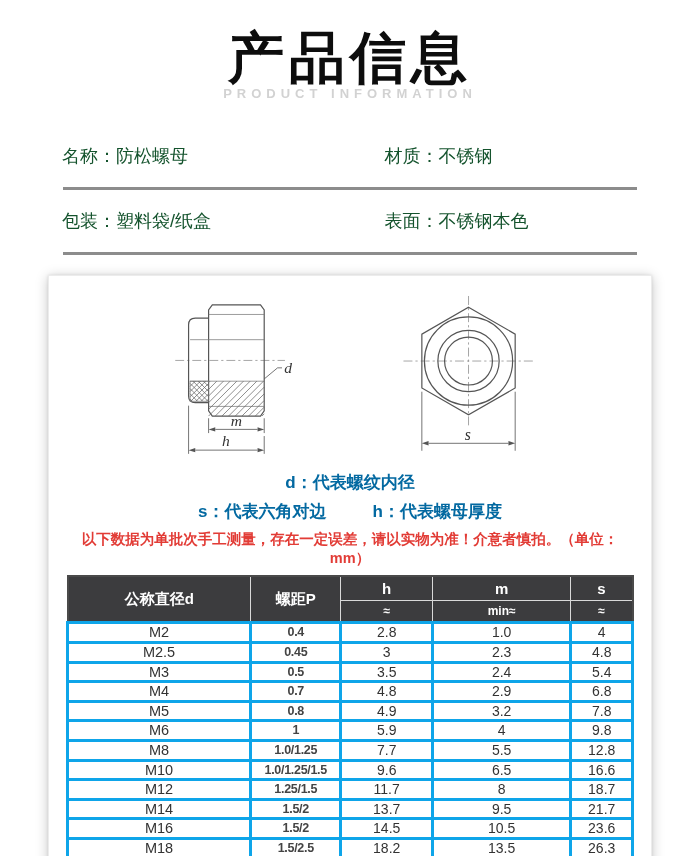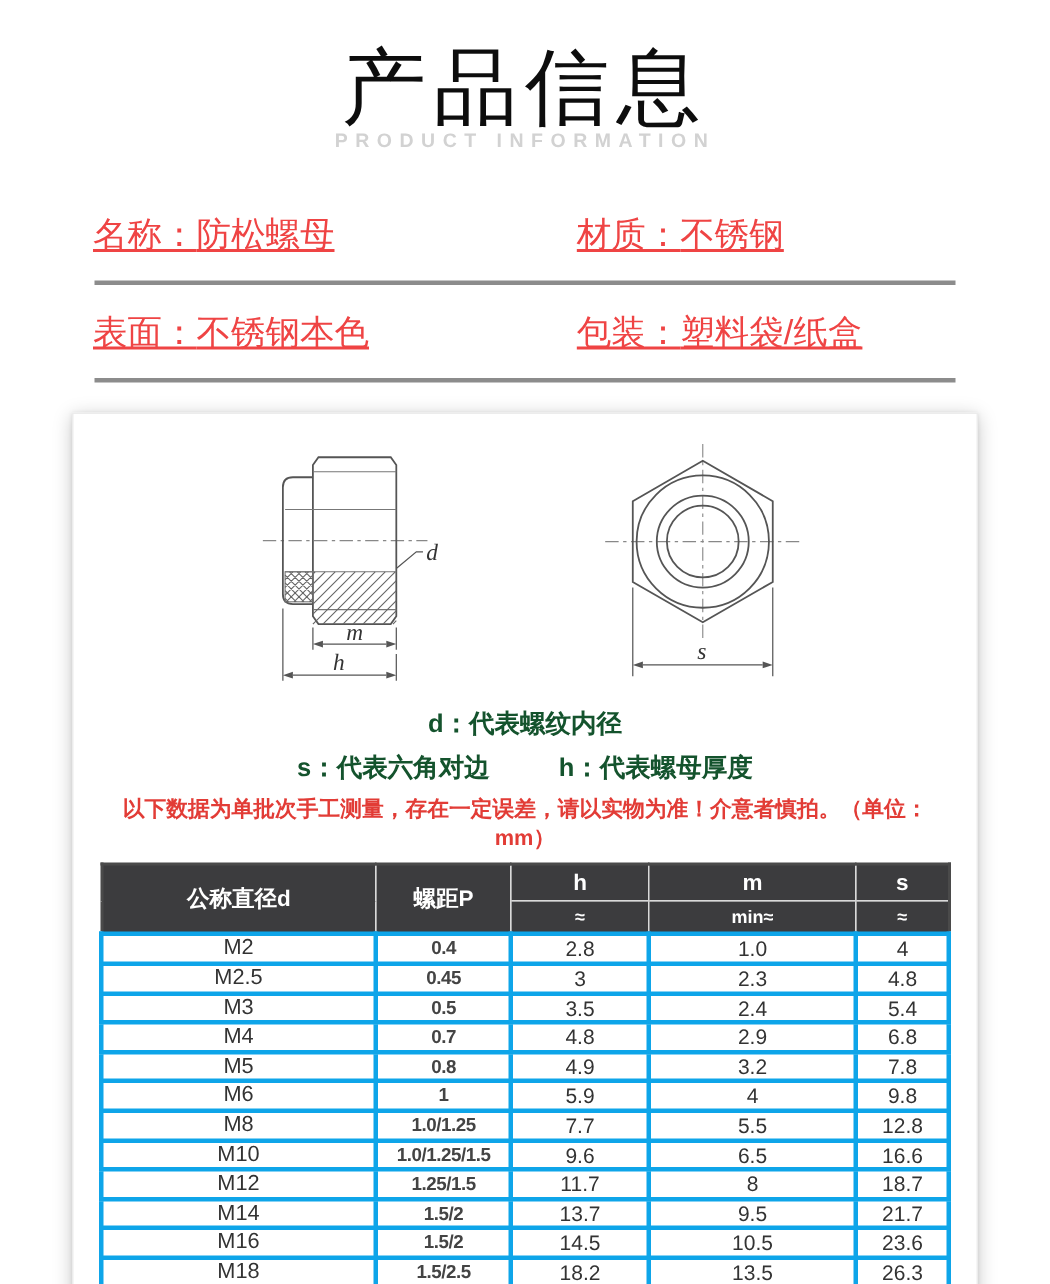--- a/index.html
+++ b/index.html
@@ -3,46 +3,46 @@
 <meta charset="utf-8">
 <style>
   * { margin:0; padding:0; box-sizing:border-box; }
   html,body { width:700px; background:#ffffff; }
   body { height:856px; font-family:"Liberation Sans", sans-serif; color:#1c1c1c; overflow:hidden; }
 
   .page { width:700px; height:856px; position:relative; background:#fff; }
 
   
   .hdr { text-align:center; padding-top:26px; }
-  .hdr h1 { font-size:56px; font-weight:400; letter-spacing:5px; color:#0d0d0d; line-height:1.15; }
+  .hdr h1 { font-size:56px; font-weight:700; letter-spacing:5px; color:#0d0d0d; line-height:1.15; }
   .hdr .sub { font-size:13px; font-weight:700; letter-spacing:5px; color:#d2d2d2; margin-top:-4px; }
 
   
   .info { margin-top:28px; }
   .info-row { display:grid; grid-template-columns:56% 44%; padding:0 62px; height:54px; align-items:center; }
-  .info-item { font-size:23px; color:#ef4444; white-space:nowrap;text-decoration:underline; }
+  .info-item { font-size:18px; color:#14532d; white-space:nowrap; }
   .divider { height:3px; background:#8c8c8c; margin:4px 63px; border:none; }
 
   
   .panel { margin:20px 48px 0; background:#fff; border:1px solid #ececec;
            box-shadow:0 2px 12px rgba(0,0,0,.22), 0 0 3px rgba(0,0,0,.10);
            padding:10px 16px 13px; }
 
   .drawings { display:flex; justify-content:center; align-items:flex-start; gap:66px; margin-top:4px; }
   .drawings svg { height:172px; width:auto; }
   .dline { stroke:#555; stroke-width:1.6; fill:none; }
   .dthin { stroke:#777; stroke-width:1; fill:none; }
   .dcl   { stroke:#888; stroke-width:1; fill:none; stroke-dasharray:12 4 3 4; }
   .dhatch{ stroke:#666; stroke-width:1; fill:none; }
   .ddim  { stroke:#555; stroke-width:1.1; fill:none; }
   .darr  { fill:#555; stroke:none; }
   .dlabel{ font-family:"Liberation Serif", serif; font-style:italic; font-size:21px; fill:#333; }
 
   .legend { margin-top:6px; }
-  .legend-row { display:flex; justify-content:center; gap:46px; font-size:17px; font-weight:700; color:#14532d; line-height:29px; }
+  .legend-row { display:flex; justify-content:center; gap:46px; font-size:17px; font-weight:700; color:#0369a1; line-height:29px; }
   .spec-line { text-align:center; font-size:17px; font-weight:700; color:#222; line-height:29px; margin-top:1px; }
   .warning { text-align:center; font-size:14.5px; font-weight:700; margin:4px 0 7px; }
 
   
   table { width:568px; margin:0 auto; border-collapse:collapse; table-layout:fixed;
           border:2px solid #4a4a4a; }
   thead th { color:#fff; font-weight:700; border:1px solid #d9d9d9; border-top:none; }
   thead tr:first-child th { font-size:15px; }
   thead th.main { height:23px; line-height:23px; }
   thead th.span2 { height:44px; }
@@ -67,24 +67,24 @@
       <div class="info-item">
         <span>名称：</span><span>防松螺母</span>
       </div>
       <div class="info-item">
         <span>材质：</span><span>不锈钢</span>
       </div>
     </div>
     <hr class="divider">
     <div class="info-row">
       <div class="info-item">
+        <span>包装：</span><span>塑料袋/纸盒</span>
+      </div>
+      <div class="info-item">
         <span>表面：</span><span>不锈钢本色</span>
-      </div>
-      <div class="info-item">
-        <span>包装：</span><span>塑料袋/纸盒</span>
       </div>
     </div>
     <hr class="divider">
   </section>
 
   <section class="panel">
 
     <div class="drawings">
 
       <svg viewBox="0 0 230 232">

